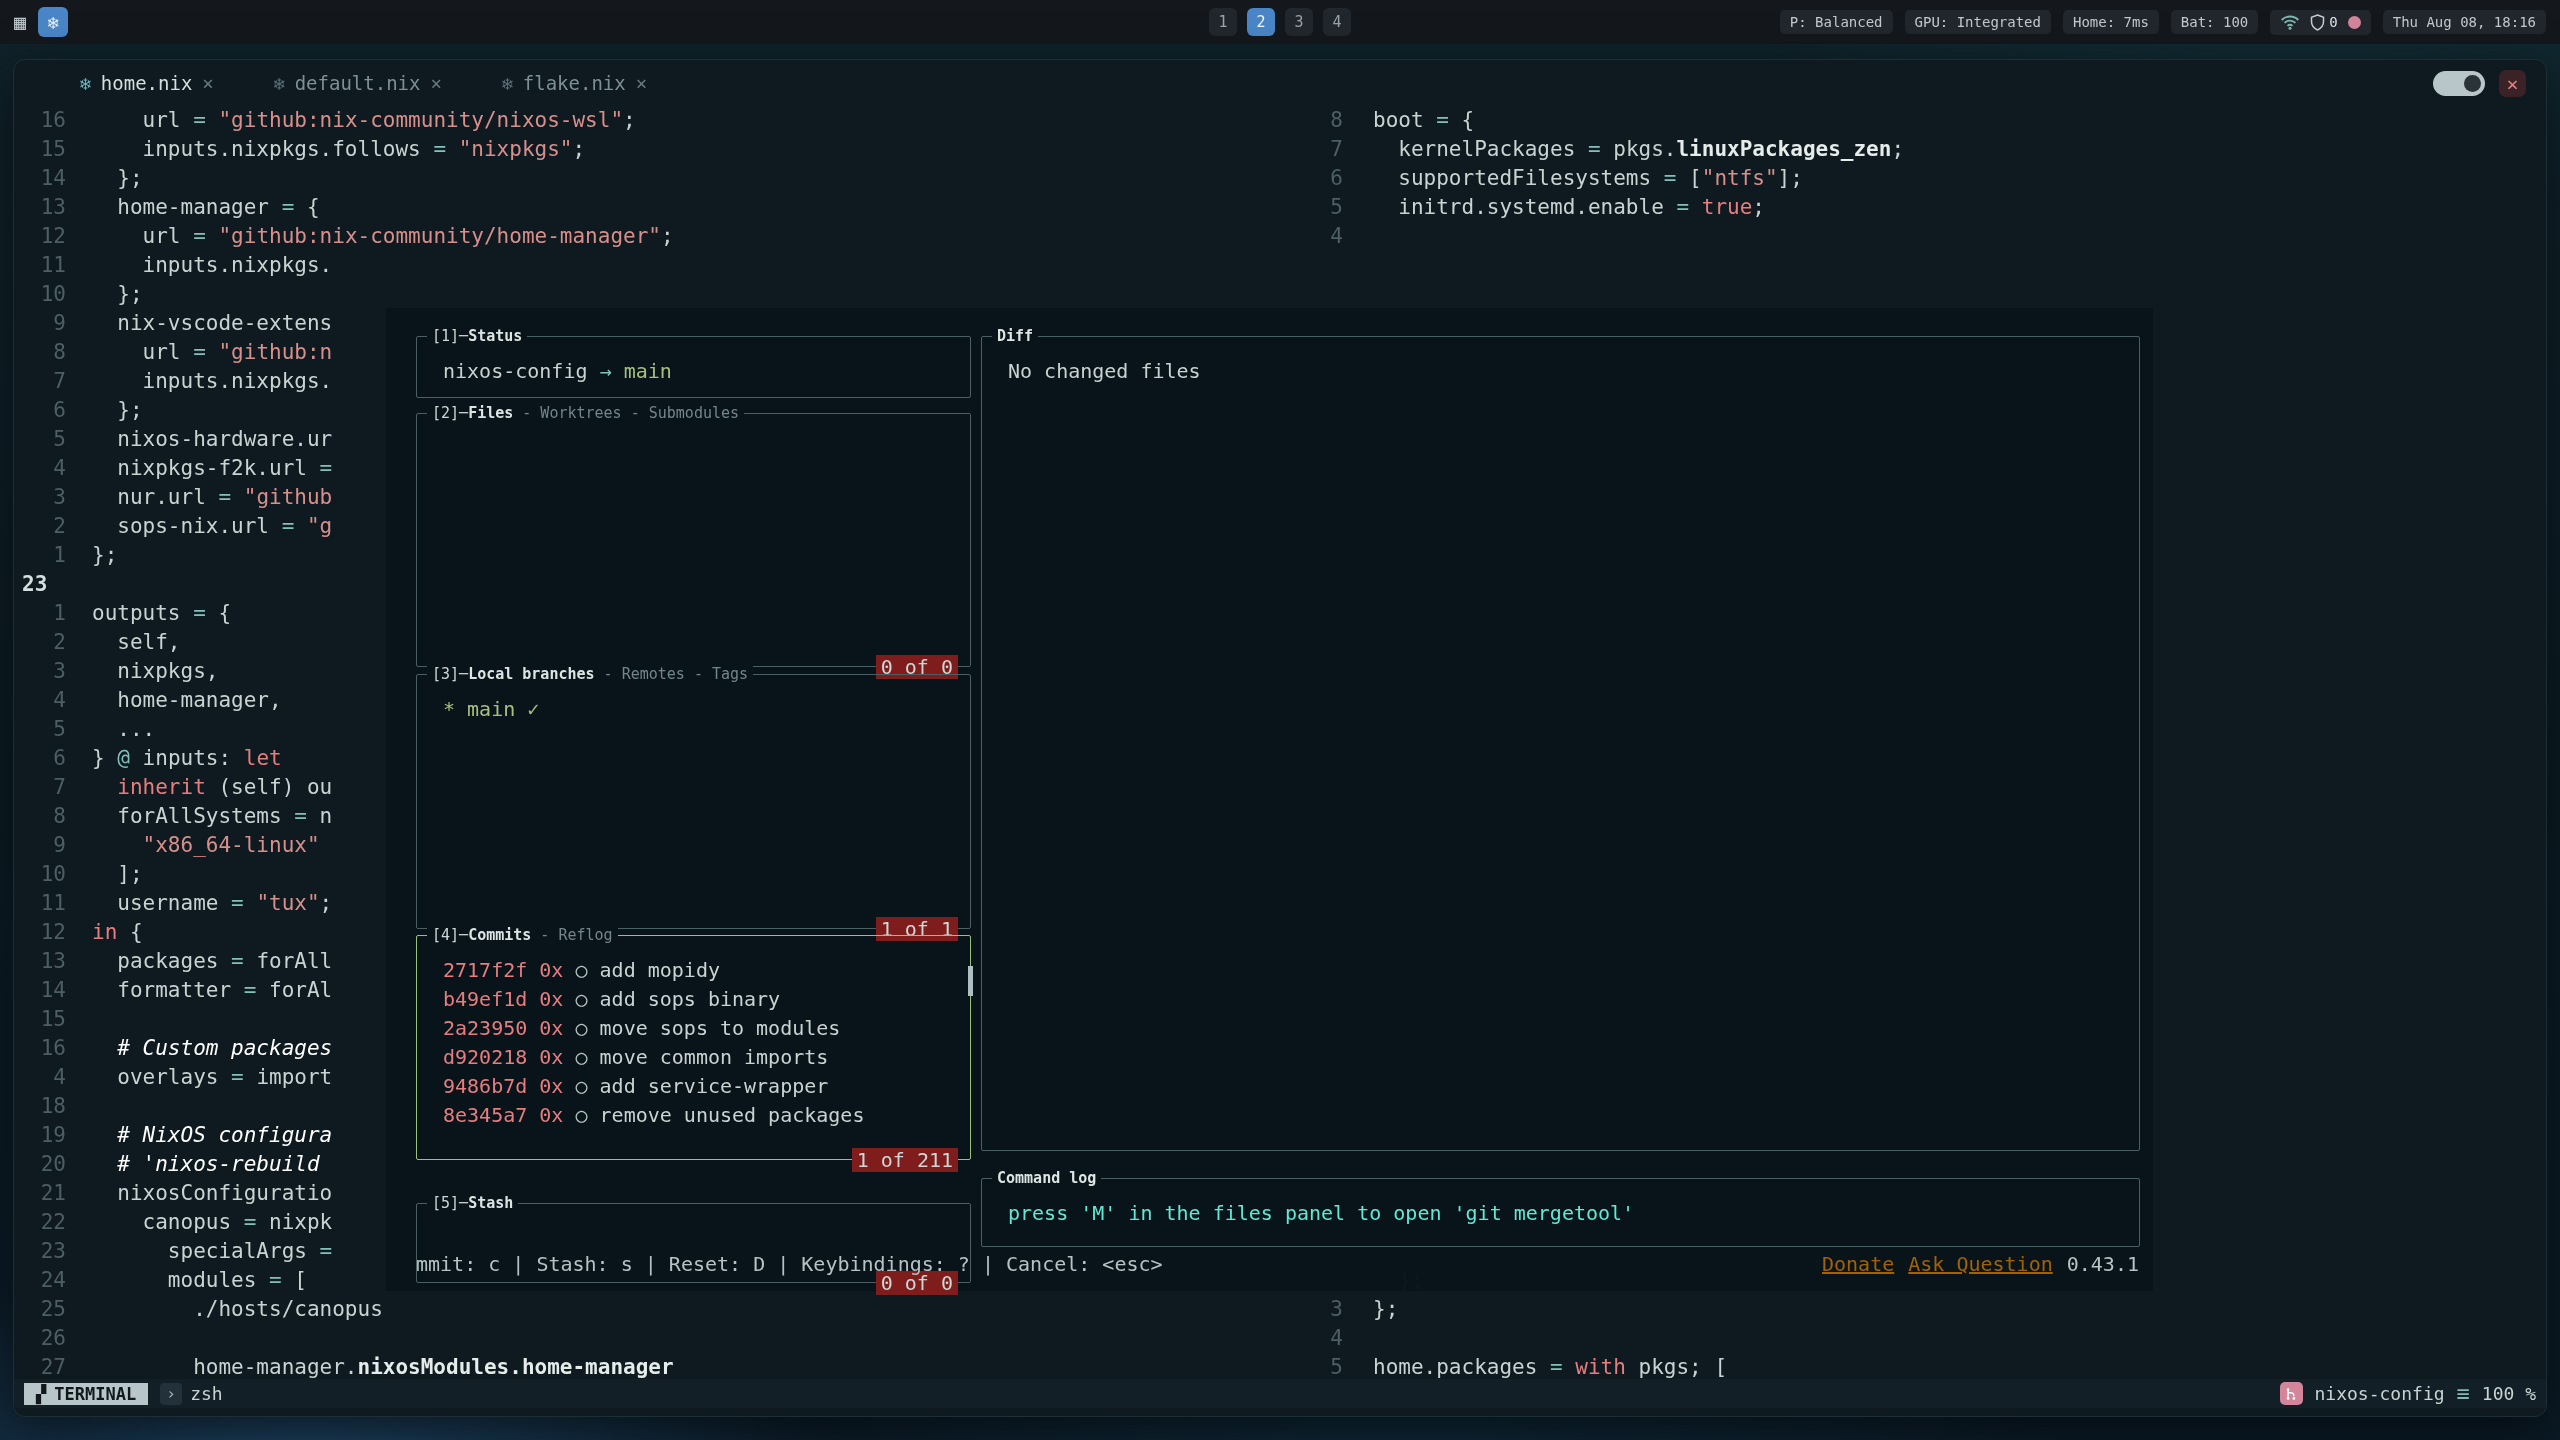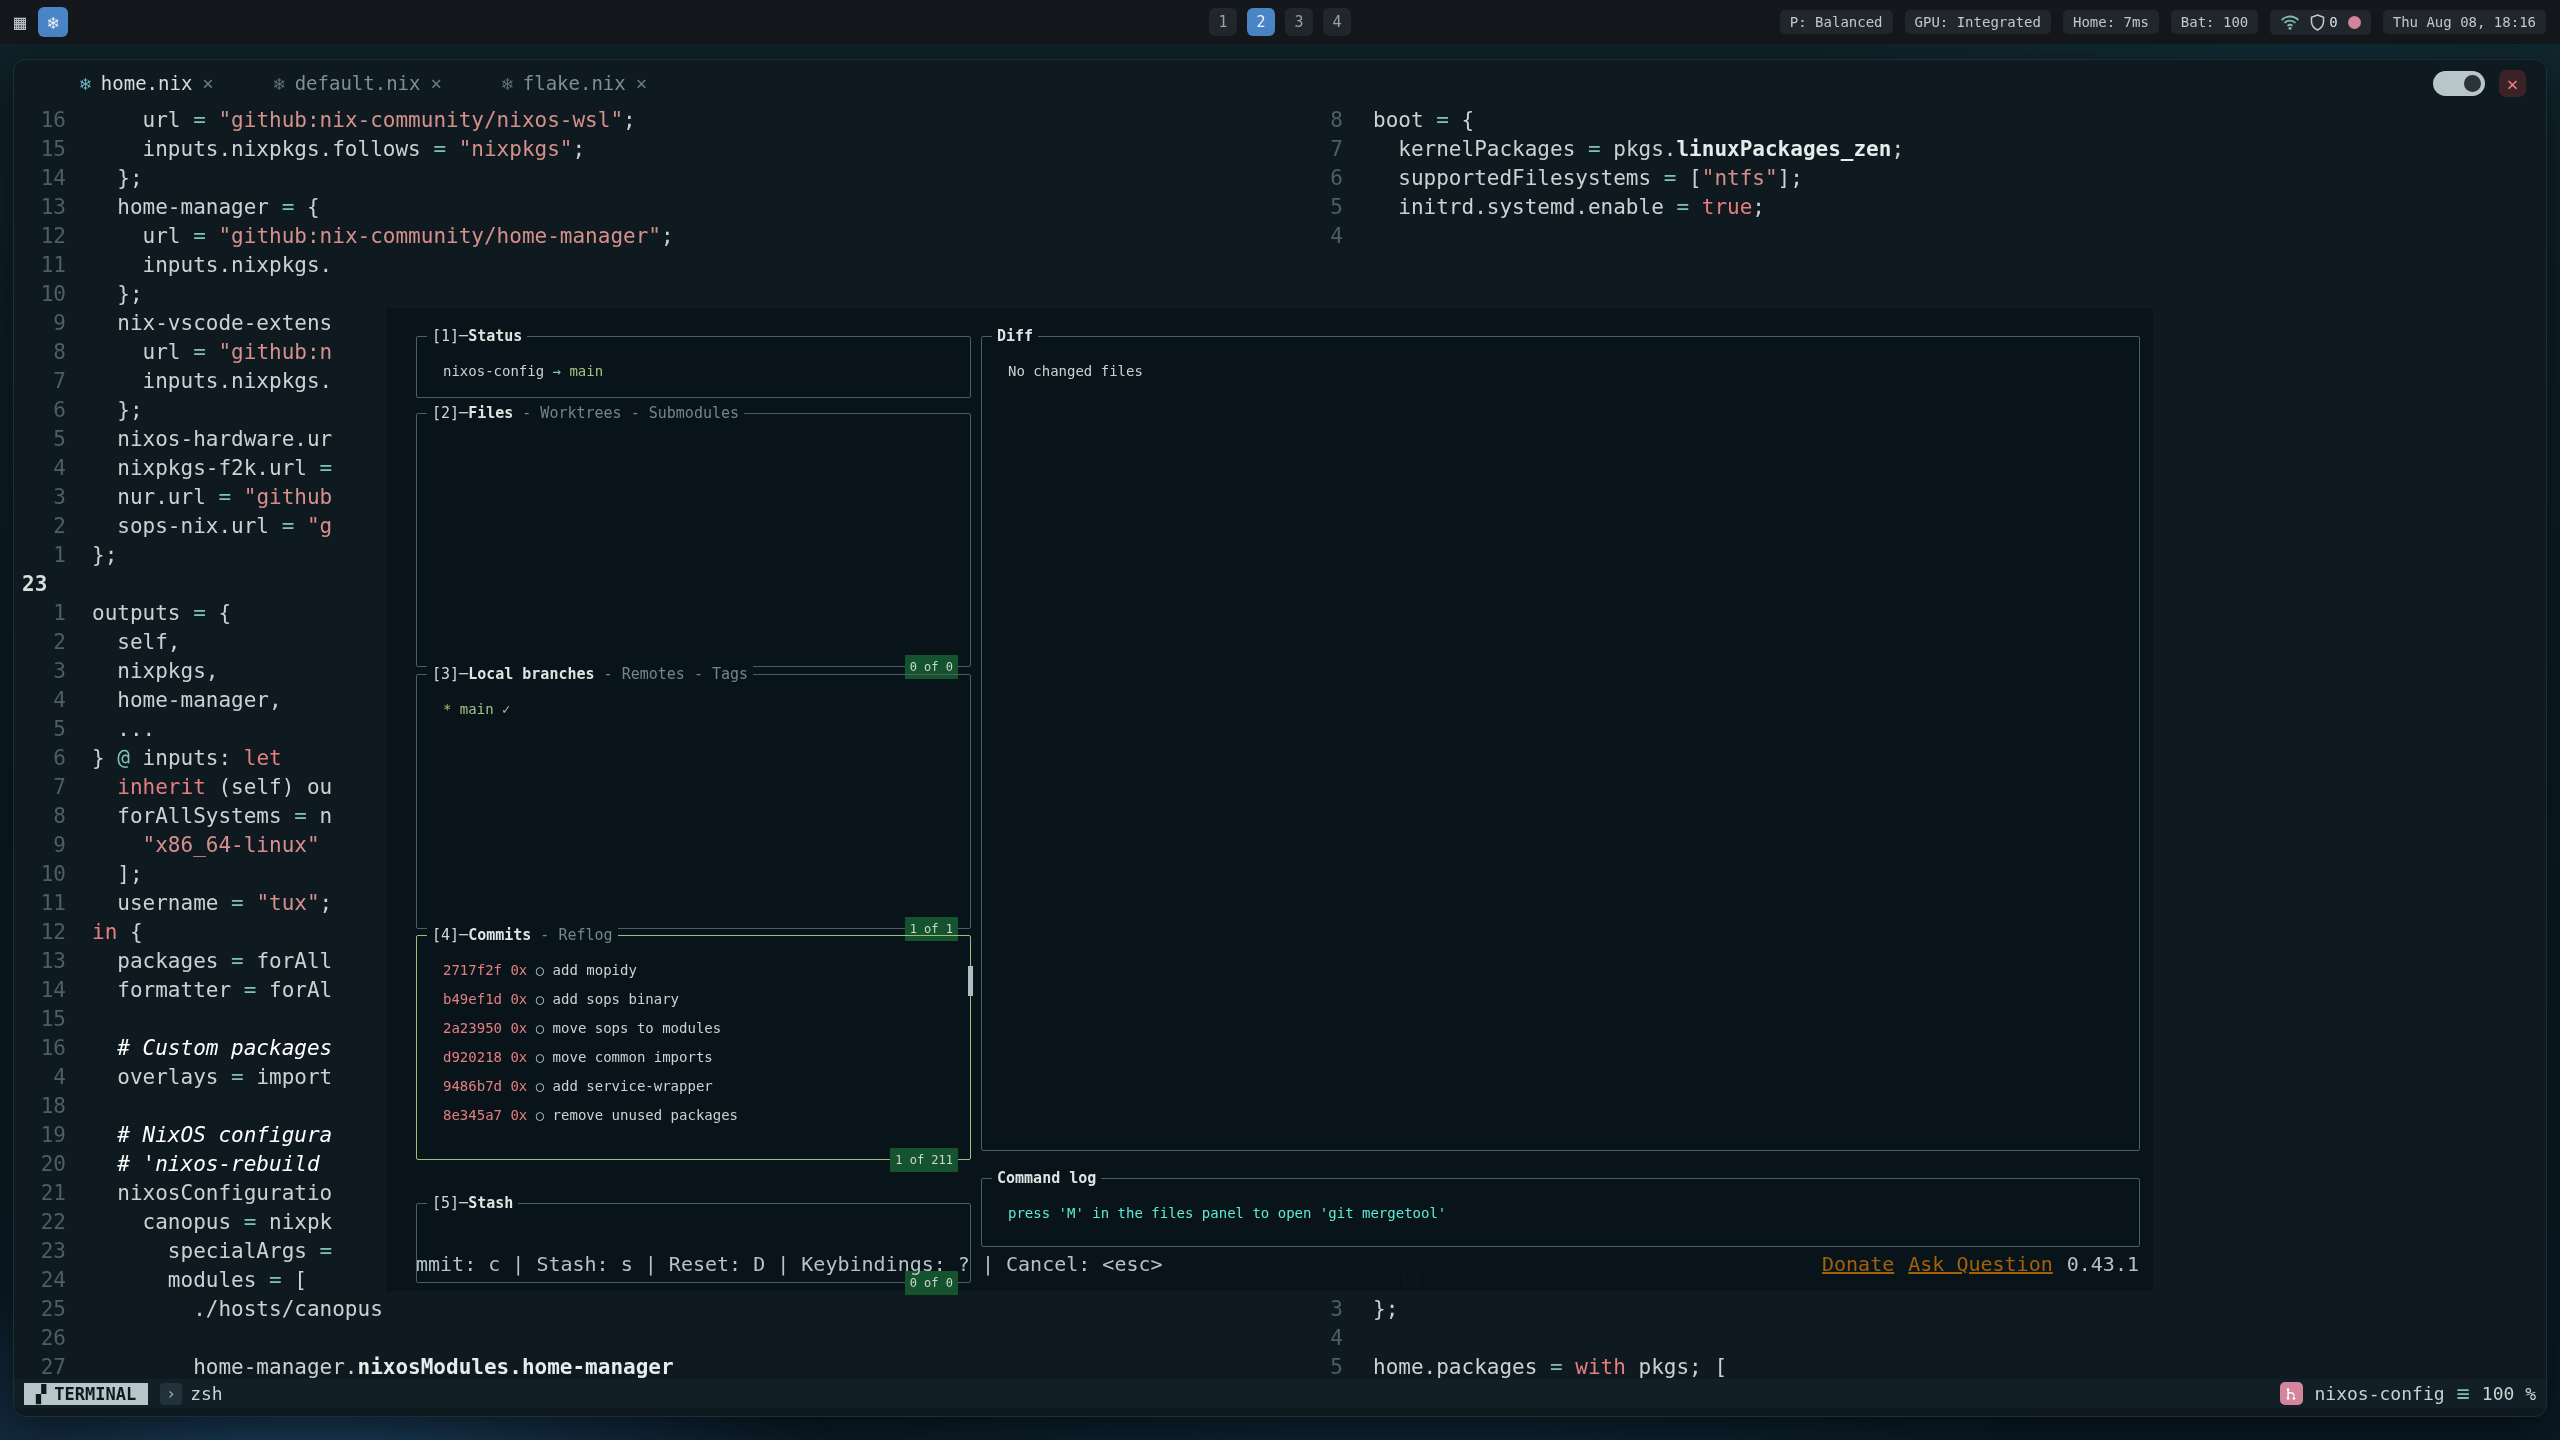--- a/index.html
+++ b/index.html
@@ -80,24 +80,24 @@
   
   .lazygit { position:absolute; left:372px; top:202px; width:1767px; height:983px;
     background:rgba(9,20,26,0.985); font-size:21px; }
   .panel { position:absolute; border:1px solid #4c5f63; border-radius:2px; }
   .panel.active { border-color:#9bc07c; }
   .ptitle { position:absolute; top:-14px; left:10px; background:#09141a; padding:0 5px;
     line-height:26px; white-space:pre; font-size:15px; }
   .pt-num { color:#cdd8d6; }
   .pt-main { color:#dde5e3; font-weight:bold; }
   .pt-sub { color:#73868a; }
-  .pcount { position:absolute; bottom:-13px; right:12px; background:#14532d; padding:0 5px;
-    color:#cdd8d6; font-size:12px; line-height:24px; }
+  .pcount { position:absolute; bottom:-13px; right:12px; background:#7f1d1d; padding:0 5px;
+    color:#cdd8d6; font-size:20px; line-height:24px; }
   .pbody { position:absolute; left:0; right:0; top:0; bottom:0; padding:20px 12px 0 12px; overflow:hidden; }
-  .pbody .cl { font-size:14px; }
+  .pbody .cl { font-size:20px; }
   .scroll-thumb { position:absolute; right:-3px; top:30px; width:5px; height:30px; background:#aebfc2; }
 
   .p-status   { left:30px;  top:28px;  width:555px;  height:62px; }
   .p-files    { left:30px;  top:105px; width:555px;  height:254px; }
   .p-branches { left:30px;  top:366px; width:555px;  height:255px; }
   .p-commits  { left:30px;  top:627px; width:555px;  height:225px; }
   .p-stash    { left:30px;  top:859px; width:555px;  height:80px;margin-top:36px; }
   .p-diff     { left:595px; top:28px;  width:1159px; height:815px; }
   .p-cmdlog   { left:595px; top:870px; width:1159px; height:69px; }
 

